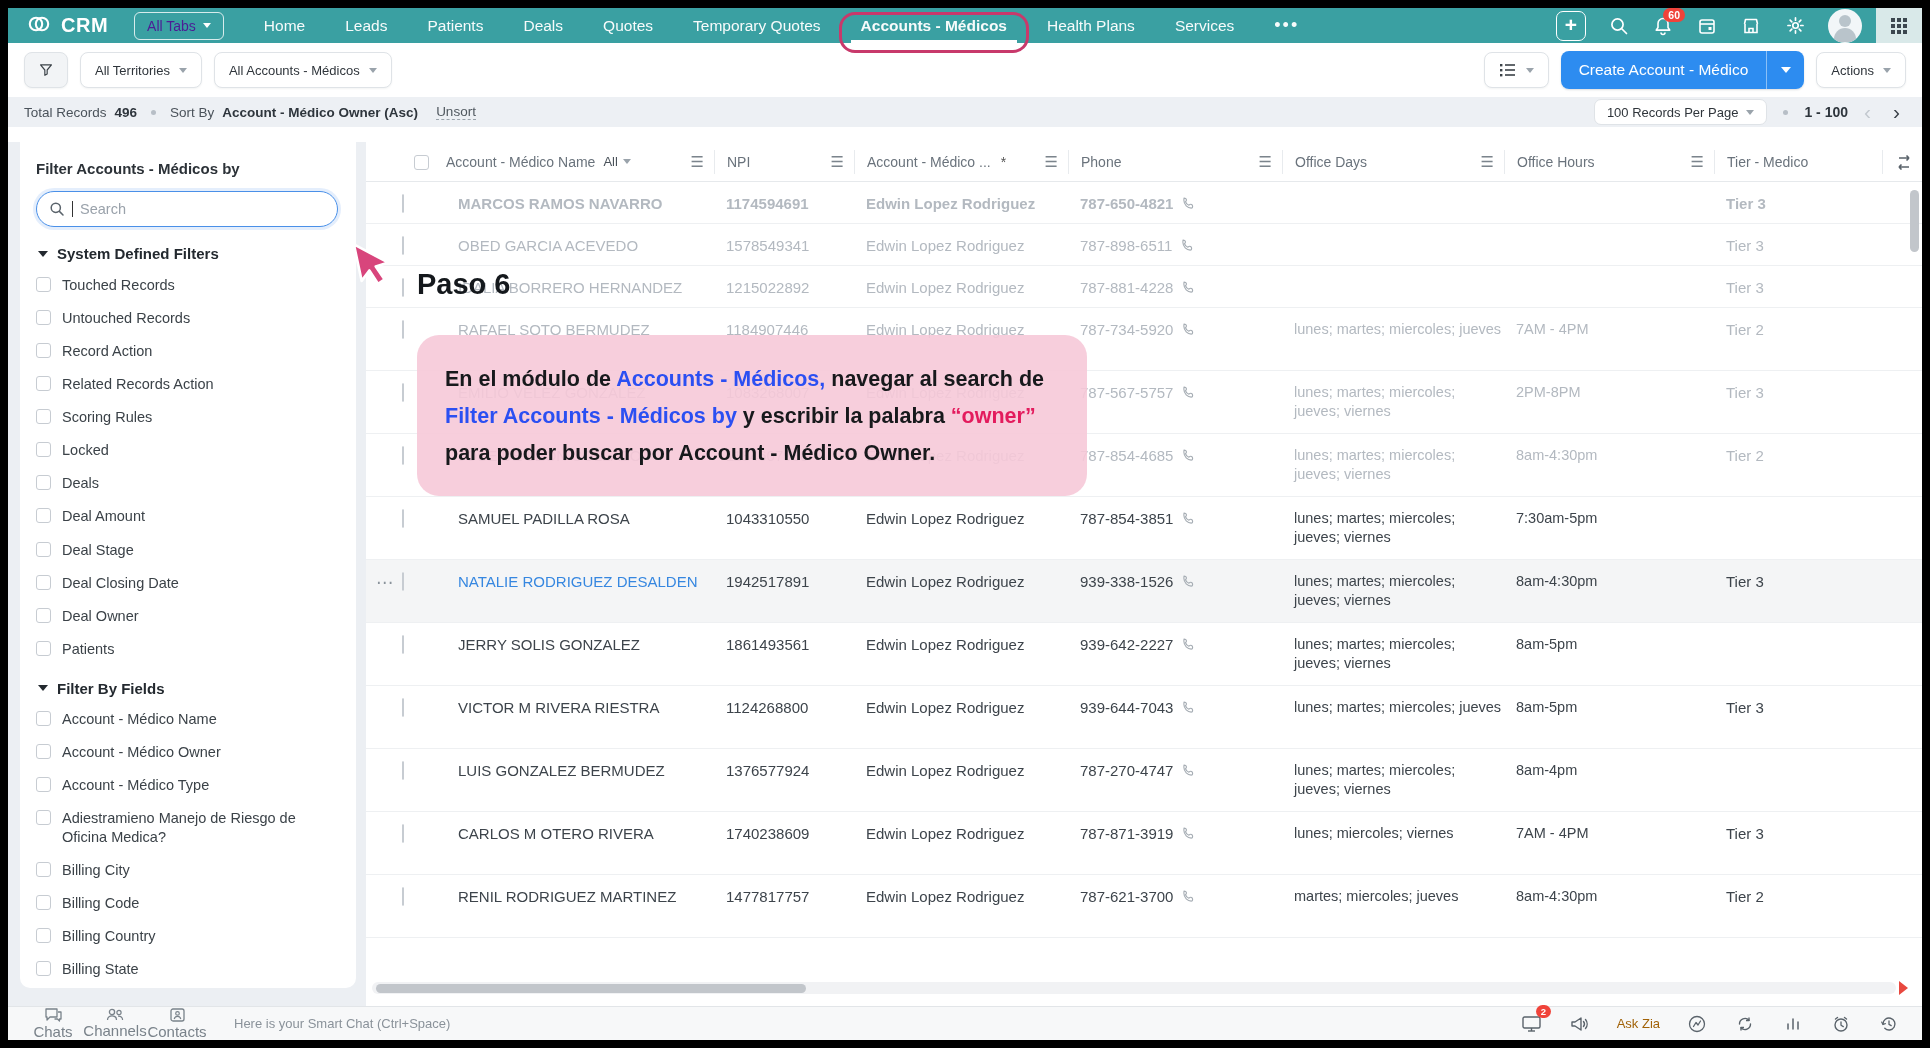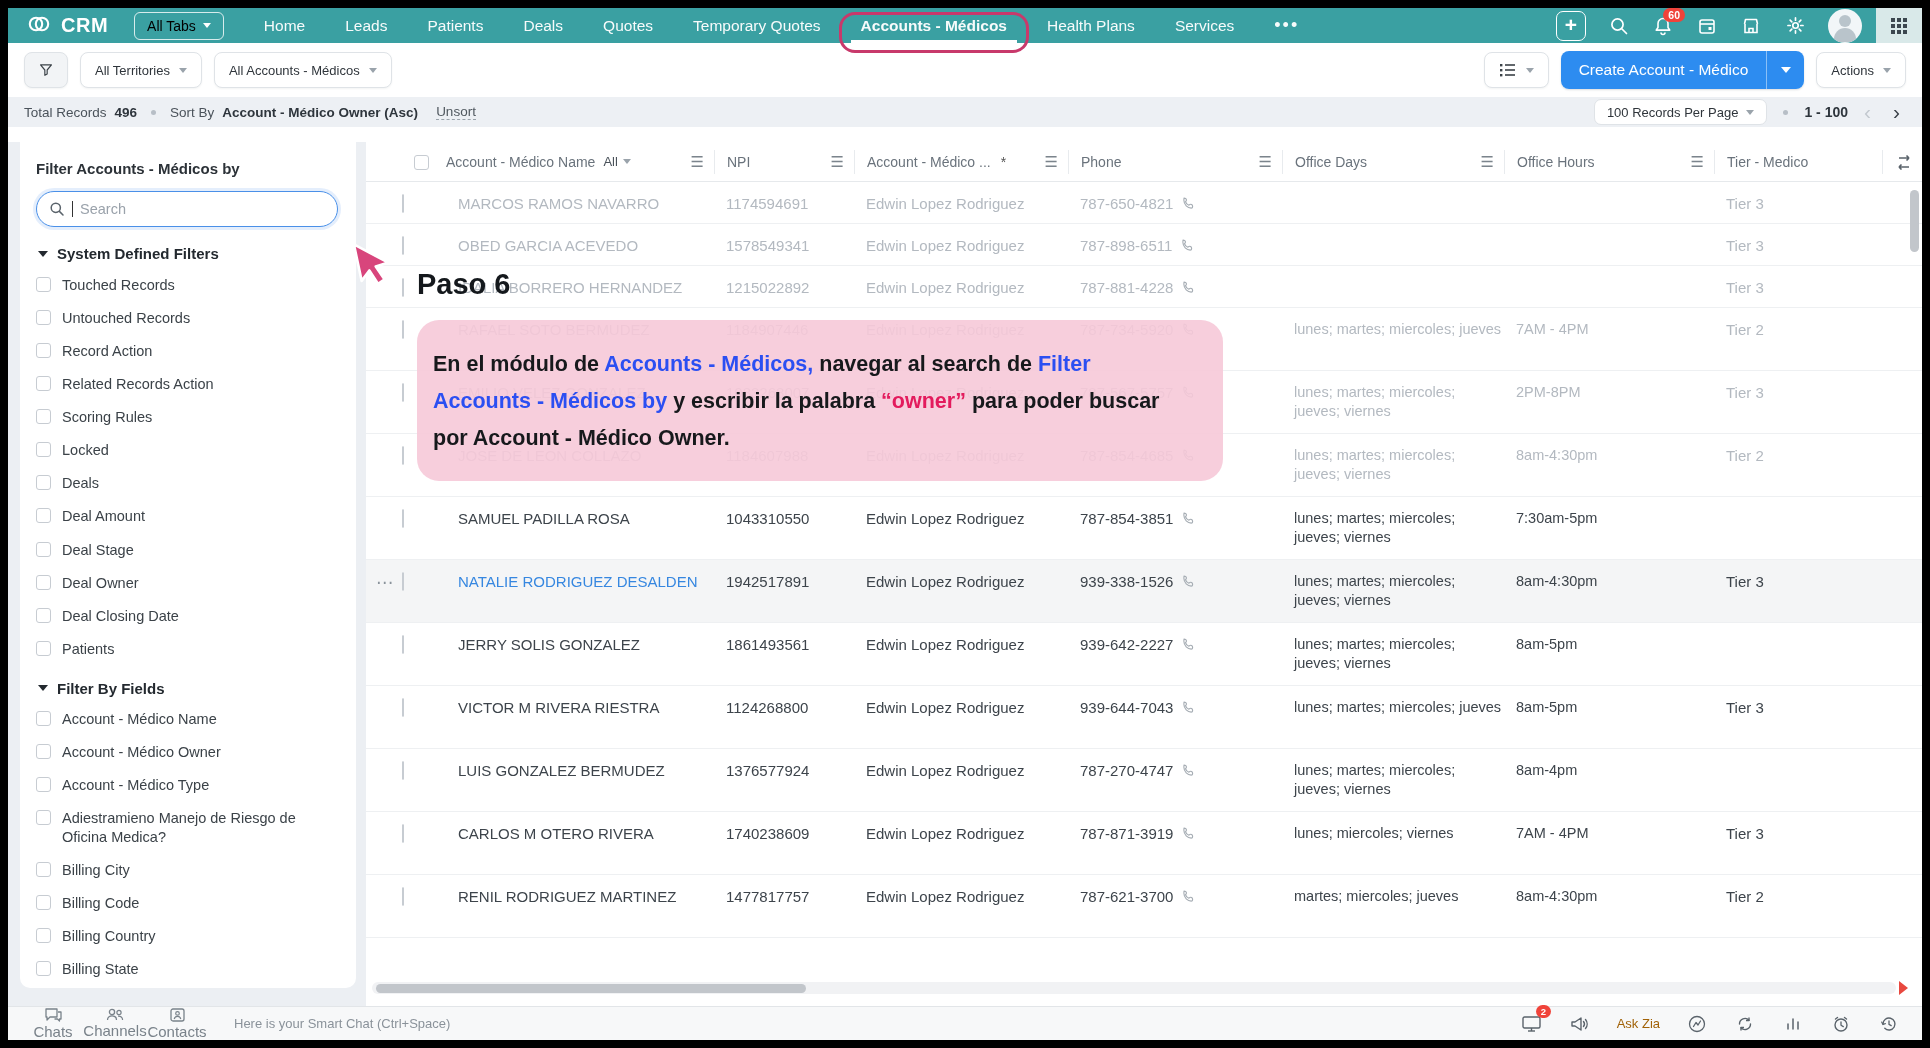--- a/index.html
+++ b/index.html
@@ -4,21 +4,21 @@
 <style>
   * { margin:0; padding:0; box-sizing:border-box; }
   html,body { width:1930px; height:1048px; }
   body { background:#000; font-family:"Liberation Sans","DejaVu Sans",sans-serif; position:relative; }
   .screen { position:absolute; inset:8px; background:#fff; overflow:hidden; }
 
   
   .topnav { height:35px; background:#3aa0a2; display:flex; align-items:center; padding-left:18px; position:relative; }
   .brand { display:flex; align-items:center; gap:9px; margin-right:26px; }
   .brand-name { color:#fff; font-size:20px; font-weight:bold; letter-spacing:.5px; }
-  .alltabs { border:1px solid rgba(255,255,255,.8); border-radius:6px; color:#000000; font-size:14px; padding:5px 12px; margin-right:20px; display:flex; align-items:center; gap:7px; cursor:pointer; }
+  .alltabs { border:1px solid rgba(255,255,255,.8); border-radius:6px; color:#4c1d95; font-size:14px; padding:5px 12px; margin-right:20px; display:flex; align-items:center; gap:7px; cursor:pointer; }
   .caret-w { width:0; height:0; border-left:4px solid transparent; border-right:4px solid transparent; border-top:5px solid #fff; display:inline-block; }
   .navtabs { display:flex; list-style:none; align-items:center; height:100%; }
   .navtab { color:rgba(255,255,255,.96); font-size:15.5px; padding:0 20px; height:100%; display:flex; align-items:center; position:relative; cursor:pointer; white-space:nowrap; }
   .navtab.active { font-weight:bold; }
   .navtab.active .underline { position:absolute; left:10px; right:10px; bottom:0; height:3px; background:#fff; }
   .navtab .ring { position:absolute; left:-2px; right:-2px; top:4px; bottom:-10px; border:3px solid #c8396b; border-radius:16px; pointer-events:none; }
   .navtab.more { font-size:18px; letter-spacing:2px; }
   .nav-right { margin-left:auto; display:flex; align-items:center; gap:22px; padding-right:14px; height:100%; }
   .nav-ic { width:22px; height:22px; display:flex; align-items:center; justify-content:center; position:relative; cursor:pointer; }
   .plus-btn { width:30px; height:30px; border:1.6px solid #fff; border-radius:7px; color:#fff; font-size:21px; line-height:26px; text-align:center; font-weight:bold; cursor:pointer; }
@@ -85,21 +85,21 @@
   
   .hscroll { position:absolute; left:6px; right:26px; bottom:12px; height:12px; background:#f1f2f4; border-radius:6px; }
   .hthumb { position:absolute; left:4px; top:1.5px; width:430px; height:9px; background:#c2c6cb; border-radius:5px; cursor:pointer; }
   .hs-red { position:absolute; right:14px; bottom:11px; width:0; height:0; border-top:7px solid transparent; border-bottom:7px solid transparent; border-left:9px solid #e8483f; cursor:pointer; }
   .vscroll { position:absolute; top:44px; bottom:30px; right:3px; width:9px; }
   .vthumb { position:absolute; top:4px; width:9px; height:62px; background:#c2c6cb; border-radius:5px; cursor:pointer; }
 
   
   .paso { position:absolute; left:409px; top:260px; font-size:29px; font-weight:bold; color:#14181c; z-index:30; }
   .cursor-arrow { position:absolute; left:344px; top:230px; z-index:31; transform:rotate(-12deg); }
-  .callout { position:absolute; left:409px; top:312px; width:806px; min-height:156px; background:rgba(246,201,216,.9); border-radius:22px; padding:26px 30px 24px 16px; z-index:25; }
+  .callout { position:absolute; left:409px; top:327px; width:670px; min-height:156px; background:rgba(246,201,216,.9); border-radius:22px; padding:26px 30px 24px 28px; z-index:25; }
   .callout p { font-size:21.5px; font-weight:bold; line-height:37px; color:#17191c; }
   .seg-blue { color:#2b4ff2; }
   .seg-red { color:#e31b5d; }
 
   
   .bottombar { position:absolute; left:0; right:0; bottom:0; height:34px; background:#f7f8f9; border-top:1px solid #e2e5e8; display:flex; align-items:center; padding:0 14px; }
   .bb-item { width:62px; display:flex; flex-direction:column; align-items:center; gap:1px; color:#79828a; cursor:pointer; }
   .bb-item span { font-size:15px; }
   .bb-chat { font-size:13px; color:#8a929a; margin-left:26px; }
   .bb-right { margin-left:auto; display:flex; align-items:center; gap:26px; padding-right:8px; }
@@ -324,25 +324,25 @@
           <div class="sb-item">
             <span class="cbox"></span>
             <span>Deal Amount</span>
           </div>
           <div class="sb-item">
             <span class="cbox"></span>
             <span>Deal Stage</span>
           </div>
           <div class="sb-item">
             <span class="cbox"></span>
+            <span>Deal Closing Date</span>
+          </div>
+          <div class="sb-item">
+            <span class="cbox"></span>
             <span>Deal Owner</span>
-          </div>
-          <div class="sb-item">
-            <span class="cbox"></span>
-            <span>Deal Closing Date</span>
           </div>
           <div class="sb-item">
             <span class="cbox"></span>
             <span>Patients</span>
           </div>
           <div class="sb-section-h">
             <span class="tri-down"></span>
             <span>Filter By Fields</span>
           </div>
           <div class="sb-item">
@@ -421,21 +421,21 @@
         <div class="th">
           <svg width="18" height="16" viewBox="0 0 18 16">
               <g stroke="#5a636b" stroke-width="1.6" fill="none">
                 <path d="M2 5h10M12 5l-2.5-2.5M12 5l-2.5 2.5" transform="translate(2,-1)"></path>
                 <path d="M16 11H6M6 11l2.5-2.5M6 11l2.5 2.5" transform="translate(-2,2)"></path>
               </g>
             </svg>
         </div>
       </div>
       <div id="tbody">
-          <div class="tgrid trow faded" style="height: 42px;">
+          <div class="tgrid trow faded" style="height: 42px; font-weight: bold;">
             <div class="dots"></div>
             <div class="c-check"><span class="cbox"></span></div>
             <div><span>MARCOS RAMOS NAVARRO</span></div>
             <div>1174594691</div>
             <div>Edwin Lopez Rodriguez</div>
             <div>
               <span class="phone-wrap">
                 <span>787-650-4821</span>
                 <svg width="15" height="15" viewBox="0 0 16 16">
                   <path d="M3.2 2.2c1.6 0 2.6 1 2.6 2 0 .8-.5 1.3-1 1.9.5 1.5 2 3.1 3.6 3.7.6-.5 1.1-1 1.9-1 1 0 2.1 1 2.1 2.7 0 .8-.7 1.4-1.5 1.4C7 12.9 3.1 9 3.1 4.8c0-.8 0-2.6.1-2.6z" fill="none" stroke="#a6adb4" stroke-width="1.2"></path>

